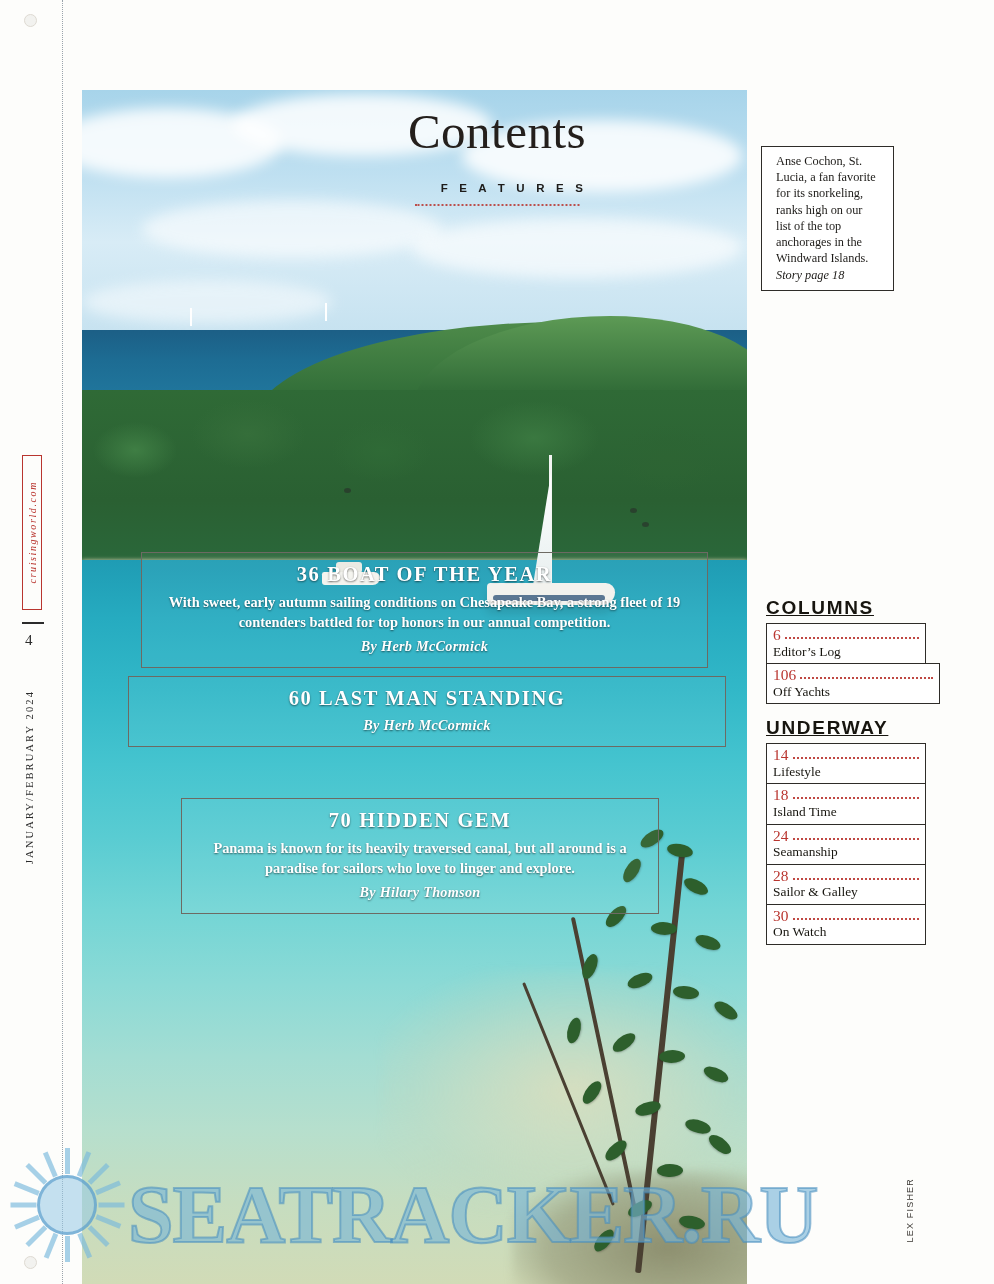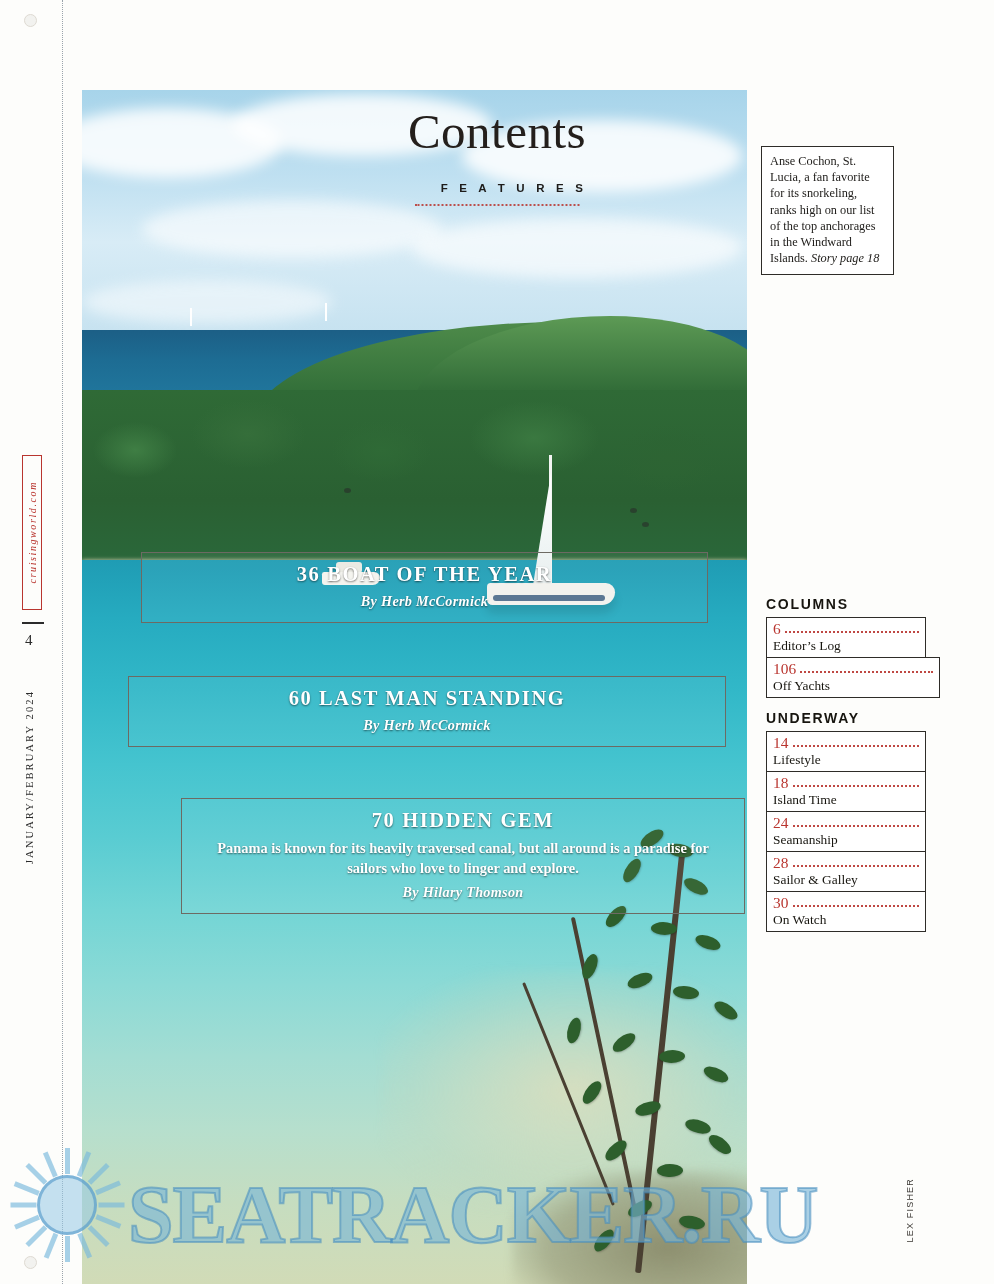--- a/index.html
+++ b/index.html
@@ -317,51 +317,52 @@
   .feature .fby {
     font-family: "Liberation Serif", serif;
     font-style: italic;
     font-weight: bold;
     font-size: 14.2px;
     margin-top: 6px;
     letter-spacing: .3px;
   }
   #feat0 { left: 141px; top: 552px; width: 567px; }
   #feat1 { left: 128px; top: 676px; width: 598px; }
-  #feat2 { left: 181px; top: 798px; width: 564px; }
+  #feat2 { left: 181px; top: 798px; width: 478px; }
 
   
   .caption-box {
     position: absolute;
     left: 761px; top: 146px; width: 133px;
     border: 1px solid #2e2c28;
-    padding: 6px 8px 7px;
+    padding: 6px 14px 7px;
     font-family: "Liberation Serif", serif;
     font-size: 12.3px;
     line-height: 1.32;
     color: #1d1b18;
     background: #fff;
   }
   .caption-box i { font-style: italic; }
 
   
   .rail {
     position: absolute;
     left: 766px;
     top: 596px;
     width: 156px;
   }
   .rail-head {
     font-family: "Liberation Sans", sans-serif;
     font-weight: bold;
-    font-size: 14px;
+    font-size: 19px;
     letter-spacing: 1.7px;
     color: #17150f;
     margin: 0 0 4px 0;
     line-height: 1.22;
+    text-decoration: underline;
   }
   .rail-head.sub2 { letter-spacing: 1.4px; }
   .rail-group { margin-bottom: 13px; }
   .rail-row {
     position: relative;
     border: 1px solid #2e2c28;
     padding: 2px 6px 3px;
     margin-bottom: -1px;
     background: #fff;
   }
@@ -548,20 +549,21 @@
       <div class="leaf" style="left:84px;  top:510px; transform:rotate(-44deg);"></div>
     </div>
   </div>
 
   <div class="contents-title">Contents</div>
   <div class="features-kicker">F E A T U R E S</div>
   <div class="kicker-dots"></div>
 
   <div class="feature" id="feat0">
     <div class="fhead">36 BOAT OF THE YEAR</div>
+    <div class="fbody">With sweet, early autumn sailing conditions on Chesapeake Bay, a strong fleet of 19 contenders battled for top honors in our annual competition.</div>
     <div class="fby">By Herb McCormick</div>
   </div>
 
   <div class="feature" id="feat1">
     <div class="fhead">60  LAST MAN STANDING</div>
     <div class="fby">By Herb McCormick</div>
   </div>
 
   <div class="feature" id="feat2">
     <div class="fhead">70  HIDDEN GEM</div>

